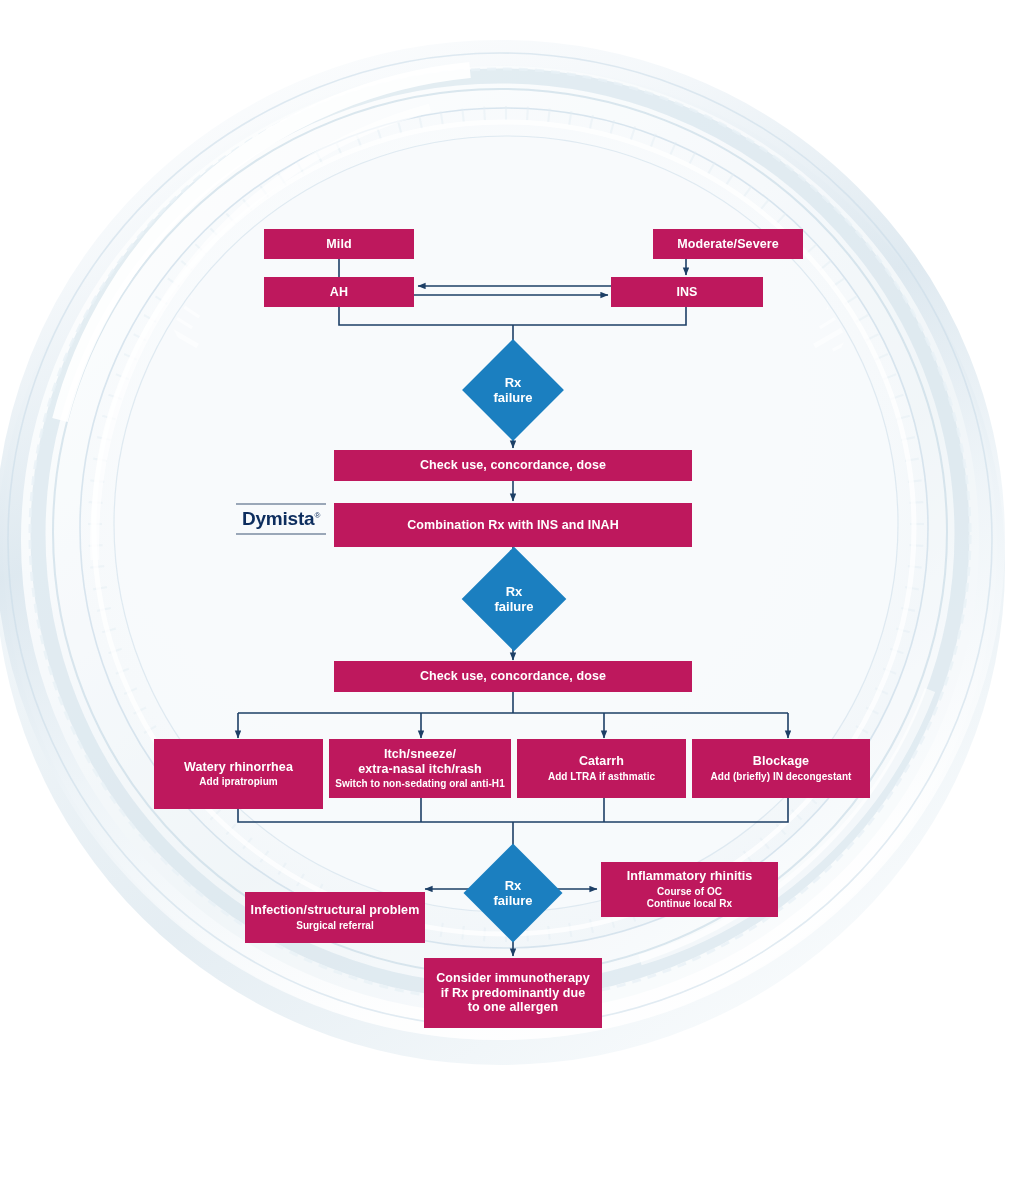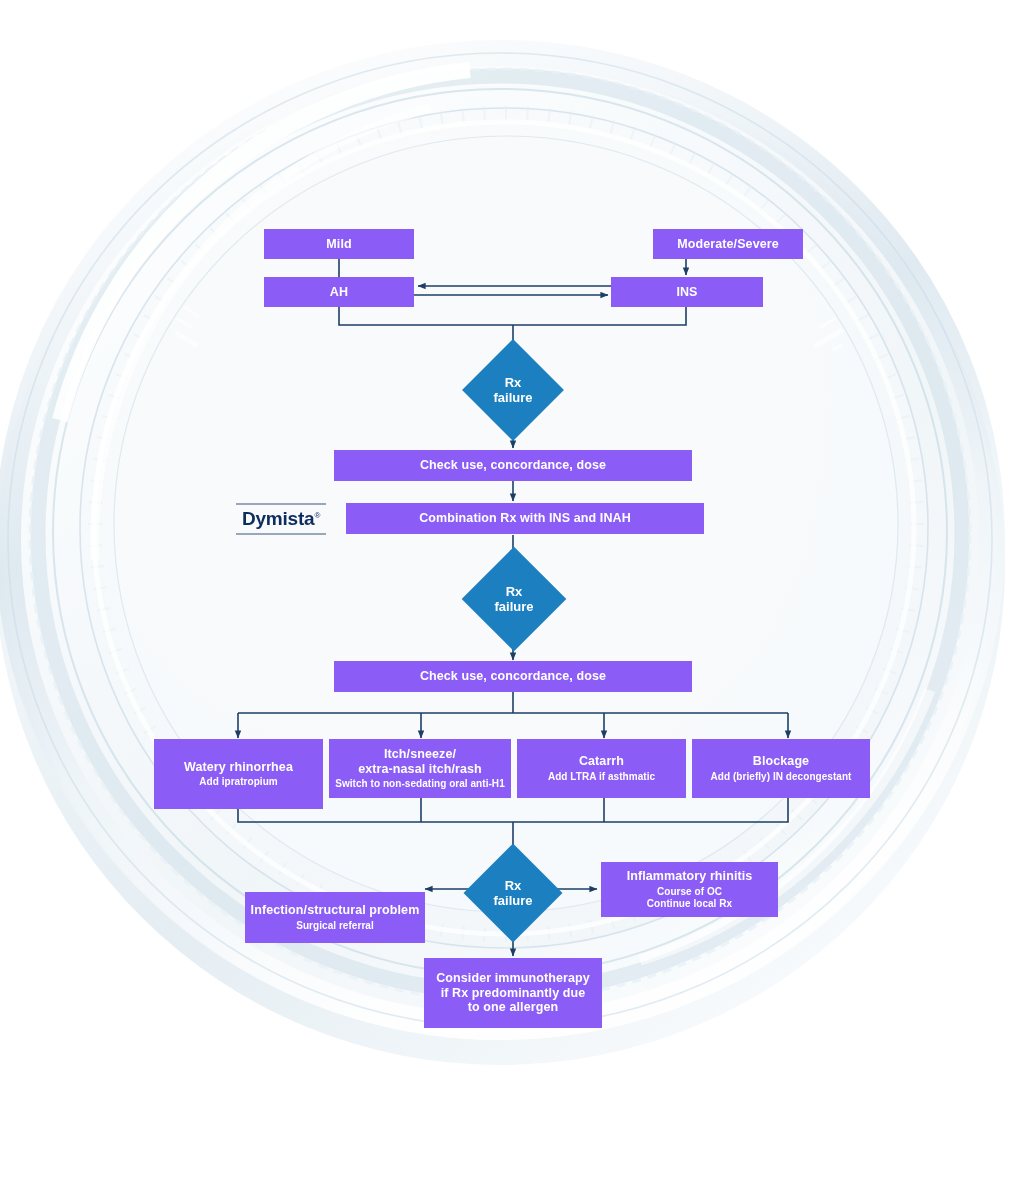--- a/index.html
+++ b/index.html
@@ -13,21 +13,21 @@
   #stage{position:absolute;left:0;top:0;width:1024px;height:1178px;}
 
   
   .dish-layer{position:absolute;left:0;top:0;width:1024px;height:1178px;z-index:0;}
 
   
   .flow{position:absolute;left:0;top:0;width:1024px;height:1178px;z-index:5;}
 
   .node{
     position:absolute;
-    background:#8b5cf6;
+    background:#be185d;
     color:#ffffff;
     box-sizing:border-box;
     display:flex;
     flex-direction:column;
     align-items:center;
     justify-content:center;
     text-align:center;
     line-height:1.18;
   }
   .node .t1{font-size:12.5px;font-weight:bold;letter-spacing:.1px;}
@@ -499,21 +499,21 @@
     </div>
 
     <div class="logo" style="left:236px;top:502px;width:90px;height:34px;">
       <div class="rule"></div>
       <div class="word">
         <span>Dymista</span><span class="tm">®</span>
       </div>
       <div class="rule"></div>
     </div>
 
-    <div class="node" style="left:334px;top:503px;width:358px;height:31px;margin-left:12px;">
+    <div class="node" style="left:334px;top:503px;width:358px;height:44px;">
       <span class="t1">Combination Rx with INS and INAH</span>
     </div>
 
     <div class="diamond" style="left:477px;top:562px;width:74px;height:74px;"></div>
     <div class="diamond-label" style="left:463px;top:562px;width:102px;height:74px;">
       <span>Rx</span>
       <span>failure</span>
     </div>
 
     <div class="node" style="left:334px;top:661px;width:358px;height:31px;">

